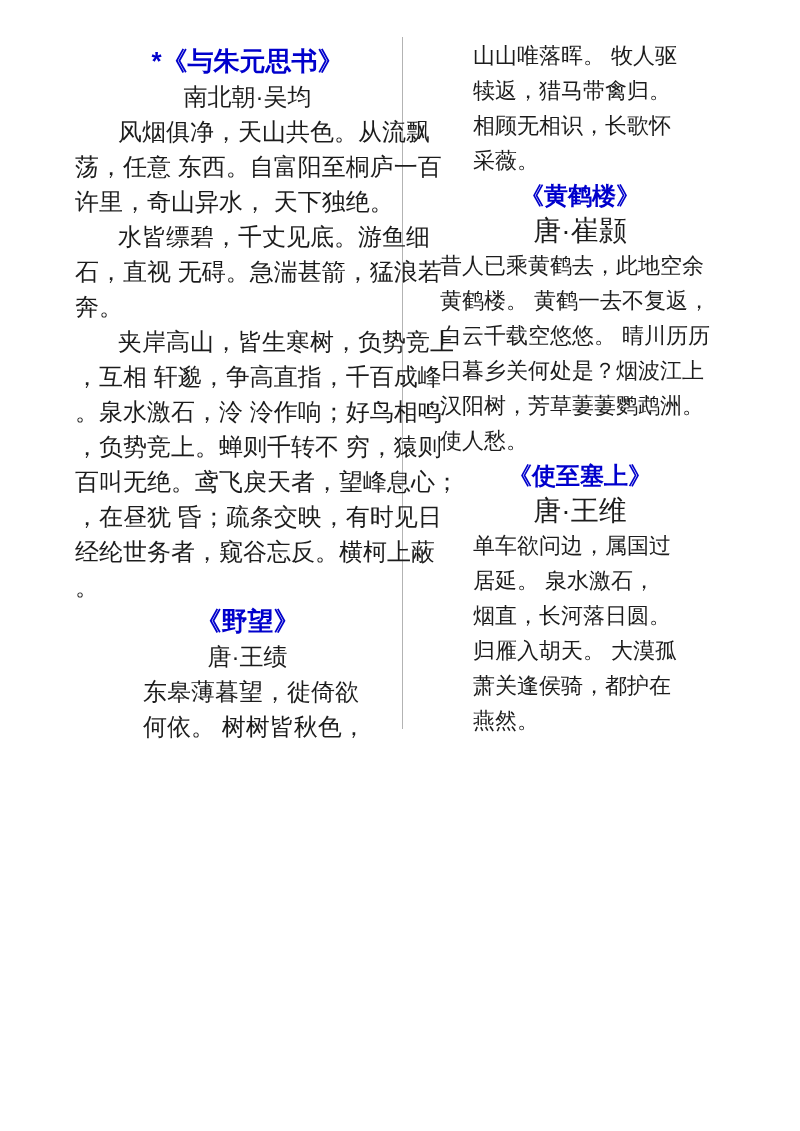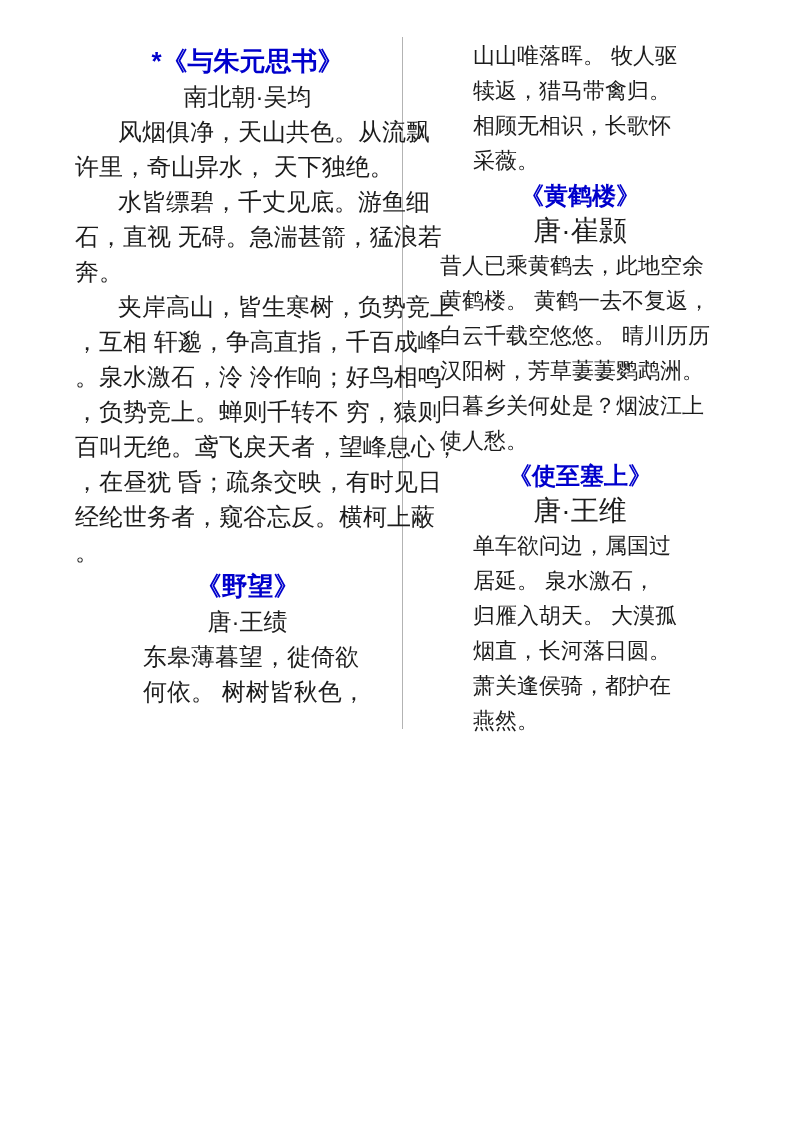--- a/index.html
+++ b/index.html
@@ -92,20 +92,21 @@
 
 <div class="page">
 
   <div class="divider"></div>
 
   <div class="col col-left">
     <div class="title">*《与朱元思书》</div>
     <div class="author">南北朝·吴均</div>
     <div class="para">
         <div class="line first-indent">风烟俱净，天山共色。从流飘</div>
+        <div class="line">荡，任意 东西。自富阳至桐庐一百</div>
         <div class="line">许里，奇山异水， 天下独绝。</div>
       </div>
     <div class="para">
         <div class="line first-indent">水皆缥碧，千丈见底。游鱼细</div>
         <div class="line">石，直视 无碍。急湍甚箭，猛浪若</div>
         <div class="line">奔。</div>
       </div>
     <div class="para">
         <div class="line first-indent">夹岸高山，皆生寒树，负势竞上</div>
         <div class="line">，互相 轩邈，争高直指，千百成峰</div>
@@ -130,31 +131,31 @@
         <div class="line">犊返，猎马带禽归。</div>
         <div class="line">相顾无相识，长歌怀</div>
         <div class="line">采薇。</div>
       </div>
     <div class="title">《黄鹤楼》</div>
     <div class="author">唐·崔颢</div>
     <div class="para">
         <div class="line">昔人已乘黄鹤去，此地空余</div>
         <div class="line">黄鹤楼。 黄鹤一去不复返，</div>
         <div class="line">白云千载空悠悠。 晴川历历</div>
+        <div class="line">日暮乡关何处是？烟波江上</div>
         <div class="line">汉阳树，芳草萋萋鹦鹉洲。</div>
-        <div class="line">日暮乡关何处是？烟波江上</div>
         <div class="line">使人愁。</div>
       </div>
     <div class="title">《使至塞上》</div>
     <div class="author">唐·王维</div>
     <div class="para poem-indent-right">
         <div class="line">单车欲问边，属国过</div>
         <div class="line">居延。 泉水激石，</div>
+        <div class="line">烟直，长河落日圆。</div>
         <div class="line">归雁入胡天。 大漠孤</div>
-        <div class="line">烟直，长河落日圆。</div>
         <div class="line">萧关逢侯骑，都护在</div>
         <div class="line">燕然。</div>
       </div>
   </div>
 
   <div class="page-number">7</div>
 
 </div>
 
 </body></html>

